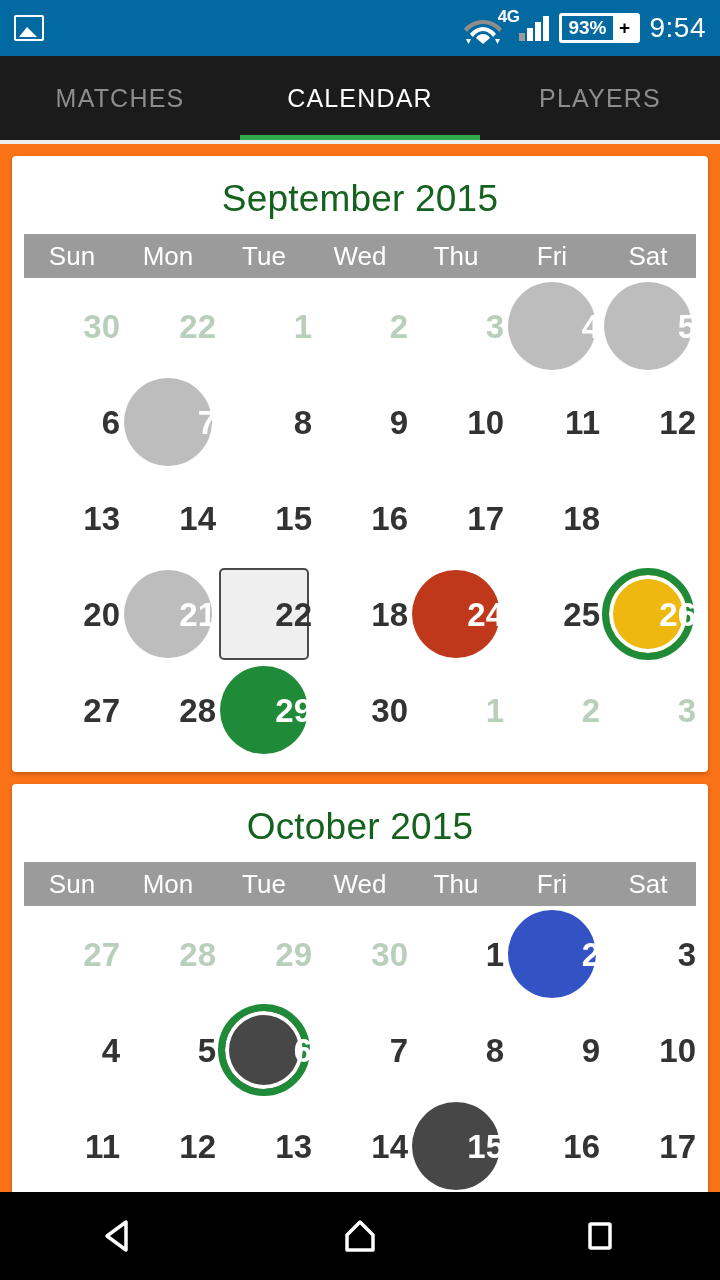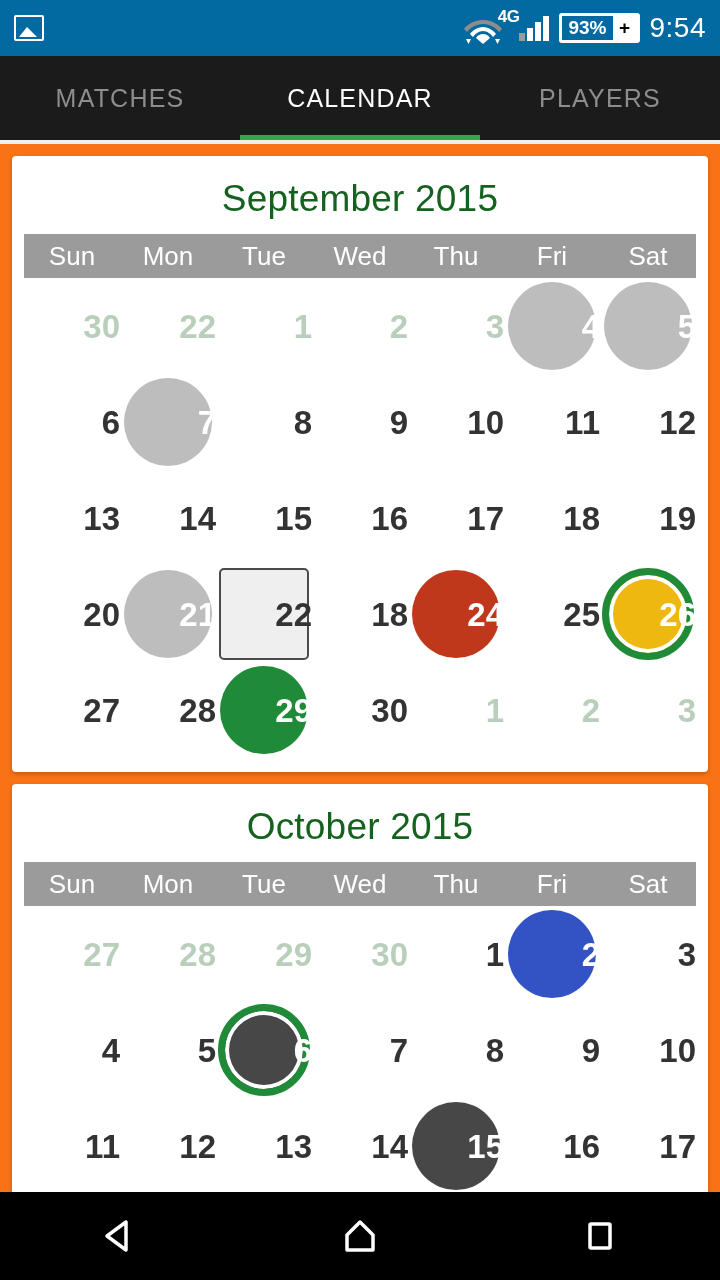--- a/index.html
+++ b/index.html
@@ -249,23 +249,20 @@
             </div>
             <div class="day-cell">
               <span class="day-num">16</span>
             </div>
             <div class="day-cell">
               <span class="day-num">17</span>
             </div>
             <div class="day-cell">
               <span class="day-num">18</span>
             </div>
-            <div class="day-cell">
-              <span class="day-num">19</span>
-            </div>
           </div>
           <div class="week-row">
             <div class="day-cell">
               <span class="day-num">20</span>
             </div>
             <div class="day-cell filled">
               <div class="marker circle gray"></div>
               <span class="day-num">21</span>
             </div>
             <div class="day-cell boxed">

